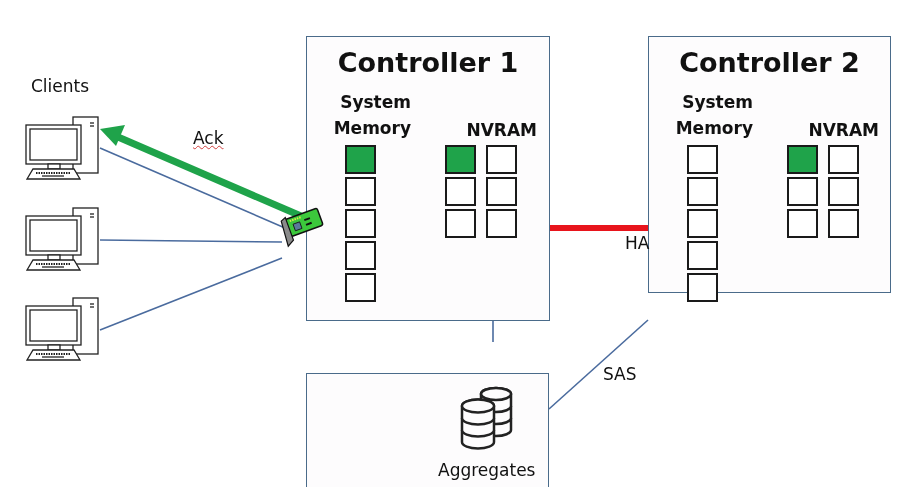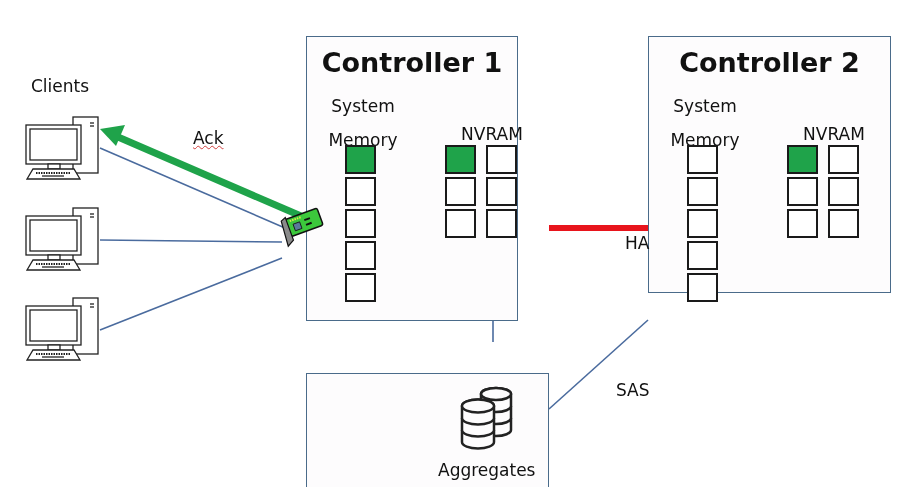--- a/index.html
+++ b/index.html
@@ -1,21 +1,21 @@
 <!DOCTYPE html>
 <html><head>
 <meta charset="utf-8">
 <style>
   html, body { margin:0; padding:0; background:#ffffff; }
   body { width:921px; height:487px; position:relative; overflow:hidden;
          font-family:"DejaVu Sans", "Liberation Sans", sans-serif; color:#111; }
   .abs { position:absolute; }
   .box { position:absolute; background:#fdfcfd; border:1.5px solid #4a6b8a; box-sizing:border-box; }
   .ctitle { position:absolute; left:0; right:0; text-align:center; font-weight:bold; font-size:27px; top:10px; }
-  .label { position:absolute; font-size:17px; line-height:34px; text-align:center; }
+  .label { position:absolute; font-size:17px; line-height:26px; text-align:right;font-weight:bold; }
   .cell { position:absolute; width:31px; height:29px; border:2px solid #1a1a1a; background:#ffffff; box-sizing:border-box; }
   .cell.on { background:#1fa34a; }
   svg { position:absolute; left:0; top:0; }
   .txt { position:absolute; font-size:17px; }
 </style>
 </head>
 <body>
 
 <svg width="921" height="487">
 
@@ -65,21 +65,21 @@
     <line x1="66" y1="10" x2="70" y2="10" stroke="#222" stroke-width="1.3"></line>
     <rect x="2" y="9" width="55" height="39" fill="#fff" stroke="#222" stroke-width="1.3"></rect>
     <rect x="6" y="13" width="47" height="31" fill="#fff" stroke="#222" stroke-width="1.3"></rect>
     <rect x="24" y="48" width="12" height="5" fill="#fff" stroke="#222" stroke-width="1.3"></rect>
     <polygon points="9,53 50,53 56,63 3,63" fill="#fff" stroke="#222" stroke-width="1.3"></polygon>
     <line x1="12" y1="57" x2="47" y2="57" stroke="#222" stroke-width="2" stroke-dasharray="1.5,1"></line>
     <line x1="18" y1="60" x2="40" y2="60" stroke="#222" stroke-width="1.3"></line>
   </svg>
 </div>
 
-<div class="box" style="left:306px; top:36px; width:212px; height:285px;">
+<div class="box" style="left:306px; top:36px; width:244px; height:285px;">
   <div class="ctitle">Controller 1</div>
   <div class="label" style="left:8px; top:52px; width:96px;">System Memory</div>
   <div class="label" style="left:140px; top:80px; width:90px;">NVRAM</div>
   <div id="c1-mem">
       <div class="cell on" style="left: 38px; top: 108px; background: rgb(31, 163, 74);"></div>
       <div class="cell" style="left: 38px; top: 140px;"></div>
       <div class="cell" style="left: 38px; top: 172px;"></div>
       <div class="cell" style="left: 38px; top: 204px;"></div>
       <div class="cell" style="left: 38px; top: 236px;"></div>
     </div>
@@ -141,13 +141,13 @@
     <rect x="6" y="4" width="34" height="18" rx="2" fill="#3cc83c" stroke="#111" stroke-width="1.5"></rect>
     <rect x="12" y="11" width="7" height="7" fill="#5a7a9a" stroke="#111" stroke-width="0.8"></rect>
     <line x1="10" y1="7" x2="22" y2="7" stroke="#d8e84a" stroke-width="2" stroke-dasharray="1.5,1"></line>
     <rect x="24" y="10" width="6" height="2" fill="#111"></rect>
     <rect x="24" y="15" width="6" height="2" fill="#111"></rect>
     <polygon points="2,4 7,2 7,26 0,30" fill="#8a8a8a" stroke="#111" stroke-width="1.2"></polygon>
   </g>
 </svg>
 
 <div class="txt" style="left:585px; top:233px;margin-left:40px;">HA</div>
-<div class="txt" style="left:603px; top:380px;margin-left:13px;">SAS</div>
+<div class="txt" style="left:603px; top:364px;">SAS</div>
 
 </body></html>

